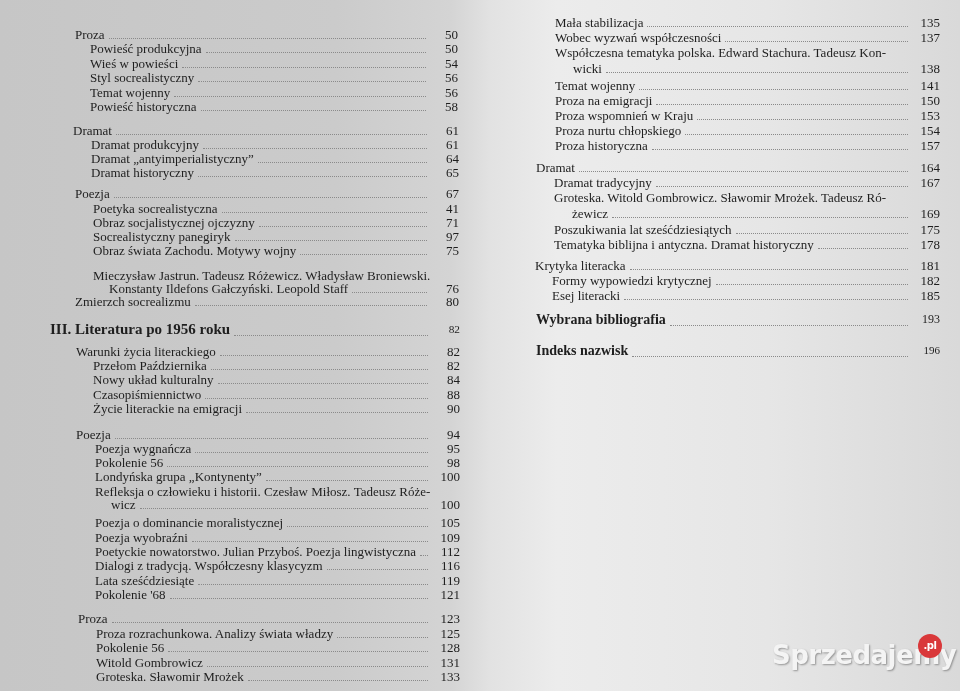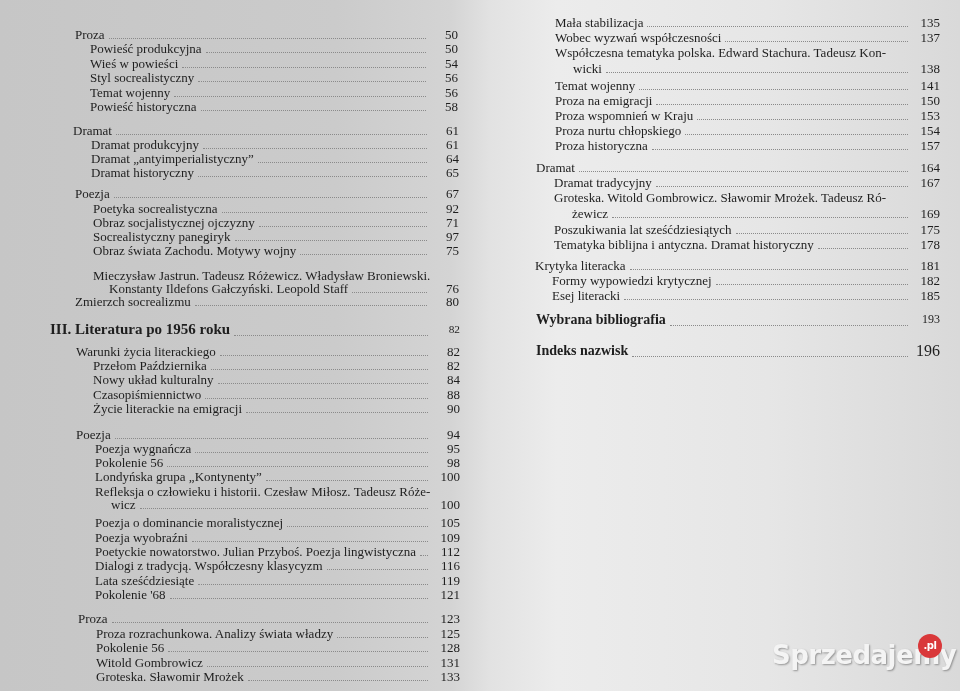--- a/index.html
+++ b/index.html
@@ -97,21 +97,21 @@
     </div>
 
   <div class="toc-line" style="left:75px;top:187px;width:384px">
       <span class="label">Poezja</span>
       <span class="dots"></span>
       <span class="num">67</span>
     </div>
   <div class="toc-line" style="left:93px;top:202px;width:366px">
       <span class="label">Poetyka socrealistyczna</span>
       <span class="dots"></span>
-      <span class="num">92</span>
+      <span class="num">41</span>
     </div>
   <div class="toc-line" style="left:93px;top:216px;width:366px">
       <span class="label">Obraz socjalistycznej ojczyzny</span>
       <span class="dots"></span>
       <span class="num">71</span>
     </div>
   <div class="toc-line" style="left:93px;top:230px;width:366px">
       <span class="label">Socrealistyczny panegiryk</span>
       <span class="dots"></span>
       <span class="num">97</span>
@@ -344,20 +344,20 @@
     </div>
 
   <div class="toc-line chap2" style="left:36px;top:311px;width:404px;line-height:17px">
       <span class="label">Wybrana bibliografia</span>
       <span class="dots"></span>
       <span class="num" style="font-weight:normal;font-size:12px">193</span>
     </div>
   <div class="toc-line chap2" style="left:36px;top:342px;width:404px;line-height:17px">
       <span class="label">Indeks nazwisk</span>
       <span class="dots"></span>
-      <span class="num" style="font-weight:normal;font-size:16px">196</span>
+      <span class="num" style="font-weight:normal;font-size:11px">196</span>
     </div>
 </div>
 
 <div class="watermark">
   <span>Sprzedajemy</span>
   <span class="badge">.pl</span>
 </div>
 
 </body></html>

